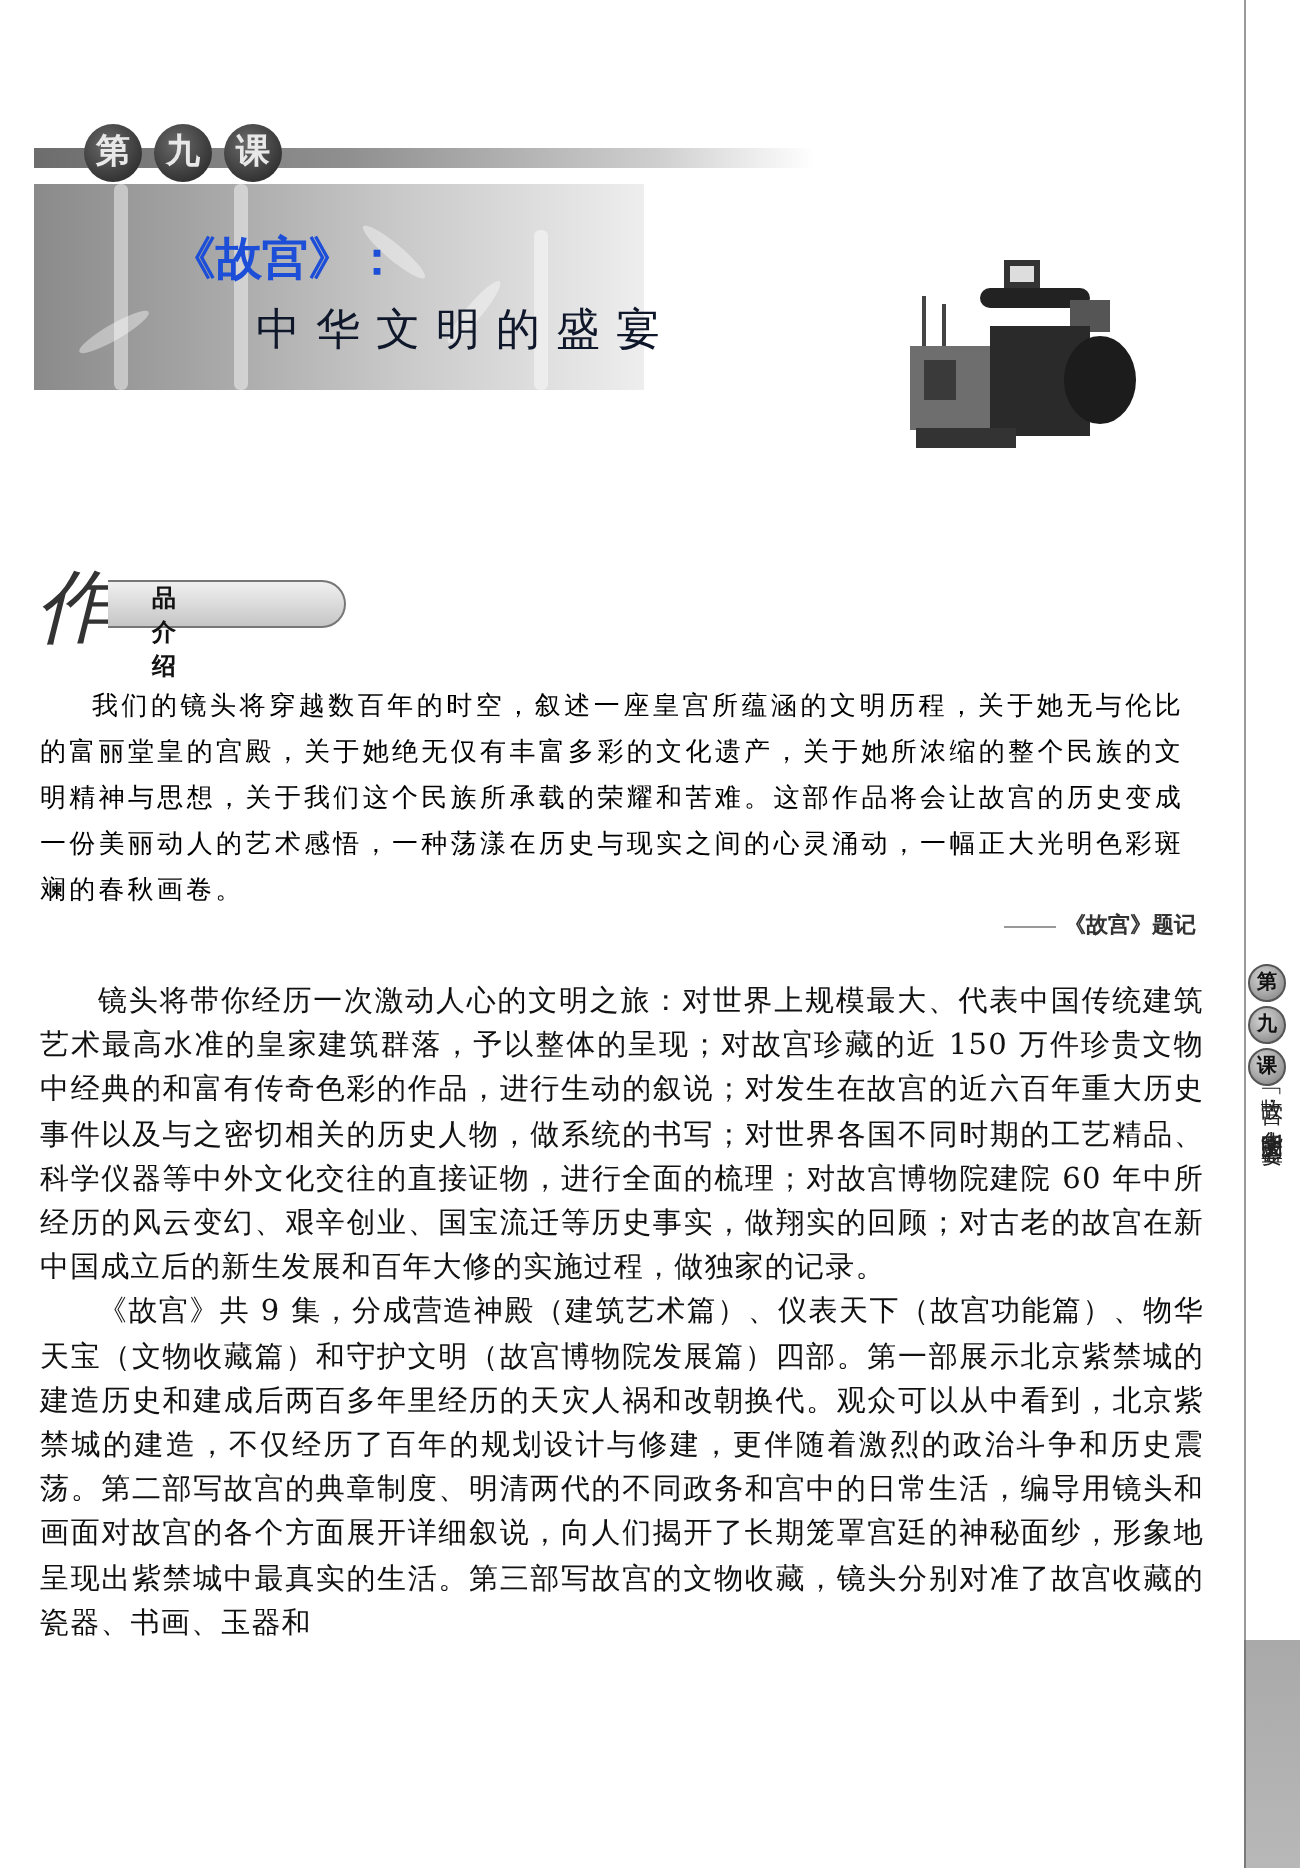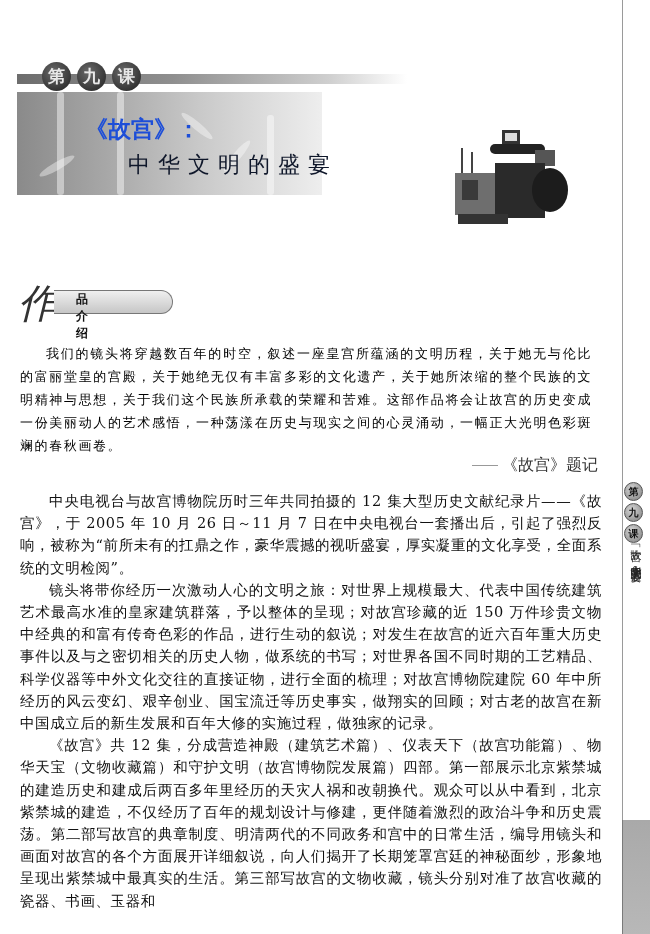--- a/index.html
+++ b/index.html
@@ -40,21 +40,21 @@
   
   .section-badge { position:absolute; left:18px; top:282px; height:38px; }
   .badge-zuo { position:absolute; left:0; top:-6px; font-size:40px; color:#333; font-style:italic; font-family:"DejaVu Serif",serif; }
   .badge-pill { position:absolute; left:36px; top:8px; width:118px; height:22px; border-radius:0 12px 12px 0;
     background:linear-gradient(180deg,#f0f0f0,#c6c6c6); border:1px solid #777; border-left:none; }
   .badge-label { position:absolute; left:58px; top:9px; font-family:"DejaVu Sans",sans-serif; font-size:12px; font-weight:bold; color:#111; letter-spacing:1px; }
 
   
   .intro { position:absolute; left:20px; top:342px; width:572px; font-size:13px; line-height:23px; color:#000000;
     text-align:justify; letter-spacing:1.6px; text-indent:2em; }
-  .intro-source { position:absolute; right:52px; top:455px; font-size:16px; color:#333; }
+  .intro-source { position:absolute; right:52px; top:455px; font-size:11px; color:#333;font-weight:bold; }
   .intro-source .dash { display:inline-block; width:26px; height:1px; background:#999; vertical-align:middle; margin-right:4px; }
 
   
   .body-text { position:absolute; left:20px; top:490px; width:582px; font-size:14.5px; line-height:22.2px;
     color:#111; text-align:justify; letter-spacing:0.6px; }
   .body-text p { margin:0; text-indent:2em; }
 </style>
 </head>
 <body>
 
@@ -96,23 +96,22 @@
   <div class="badge-pill"></div>
   <span class="badge-label">品介绍</span>
 </div>
 
 <div class="intro">我们的镜头将穿越数百年的时空，叙述一座皇宫所蕴涵的文明历程，关于她无与伦比的富丽堂皇的宫殿，关于她绝无仅有丰富多彩的文化遗产，关于她所浓缩的整个民族的文明精神与思想，关于我们这个民族所承载的荣耀和苦难。这部作品将会让故宫的历史变成一份美丽动人的艺术感悟，一种荡漾在历史与现实之间的心灵涌动，一幅正大光明色彩斑斓的春秋画卷。</div>
 <div class="intro-source">
   <span class="dash"></span><span>《故宫》题记</span>
 </div>
 
 <div class="body-text">
-  <p>中央电视台与故宫博物院历时三年共同拍摄的 12 集大型历史文献纪录片——《故宫》，于 2005 年 10 月 26 日～11 月 7 日在中央电视台一套播出后，引起了强烈反响，被称为“前所未有的扛鼎之作，豪华震撼的视听盛宴，厚实凝重的文化享受，全面系统的文明检阅”。</p>
   <p>镜头将带你经历一次激动人心的文明之旅：对世界上规模最大、代表中国传统建筑艺术最高水准的皇家建筑群落，予以整体的呈现；对故宫珍藏的近 150 万件珍贵文物中经典的和富有传奇色彩的作品，进行生动的叙说；对发生在故宫的近六百年重大历史事件以及与之密切相关的历史人物，做系统的书写；对世界各国不同时期的工艺精品、科学仪器等中外文化交往的直接证物，进行全面的梳理；对故宫博物院建院 60 年中所经历的风云变幻、艰辛创业、国宝流迁等历史事实，做翔实的回顾；对古老的故宫在新中国成立后的新生发展和百年大修的实施过程，做独家的记录。</p>
-  <p>《故宫》共 12 集，分成营造神殿（建筑艺术篇）、仪表天下（故宫功能篇）、物华天宝（文物收藏篇）和守护文明（故宫博物院发展篇）四部。第一部展示北京紫禁城的建造历史和建成后两百多年里经历的天灾人祸和改朝换代。观众可以从中看到，北京紫禁城的建造，不仅经历了百年的规划设计与修建，更伴随着激烈的政治斗争和历史震荡。第二部写故宫的典章制度、明清两代的不同政务和宫中的日常生活，编导用镜头和画面对故宫的各个方面展开详细叙说，向人们揭开了长期笼罩宫廷的神秘面纱，形象地呈现出紫禁城中最真实的生活。第三部写故宫的文物收藏，镜头分别对准了故宫收藏的瓷器、书画、玉器和</p>
+  <p>《故宫》共 9 集，分成营造神殿（建筑艺术篇）、仪表天下（故宫功能篇）、物华天宝（文物收藏篇）和守护文明（故宫博物院发展篇）四部。第一部展示北京紫禁城的建造历史和建成后两百多年里经历的天灾人祸和改朝换代。观众可以从中看到，北京紫禁城的建造，不仅经历了百年的规划设计与修建，更伴随着激烈的政治斗争和历史震荡。第二部写故宫的典章制度、明清两代的不同政务和宫中的日常生活，编导用镜头和画面对故宫的各个方面展开详细叙说，向人们揭开了长期笼罩宫廷的神秘面纱，形象地呈现出紫禁城中最真实的生活。第三部写故宫的文物收藏，镜头分别对准了故宫收藏的瓷器、书画、玉器和</p>
 </div>
 
 <div class="side-lesson">
   <div class="side-circle">第</div>
   <div class="side-circle">九</div>
   <div class="side-circle">课</div>
 </div>
 <div class="side-title">「故宫」：中华文明的盛宴</div>
 <div class="page-number">95</div>
 <div class="margin-tab"></div>

